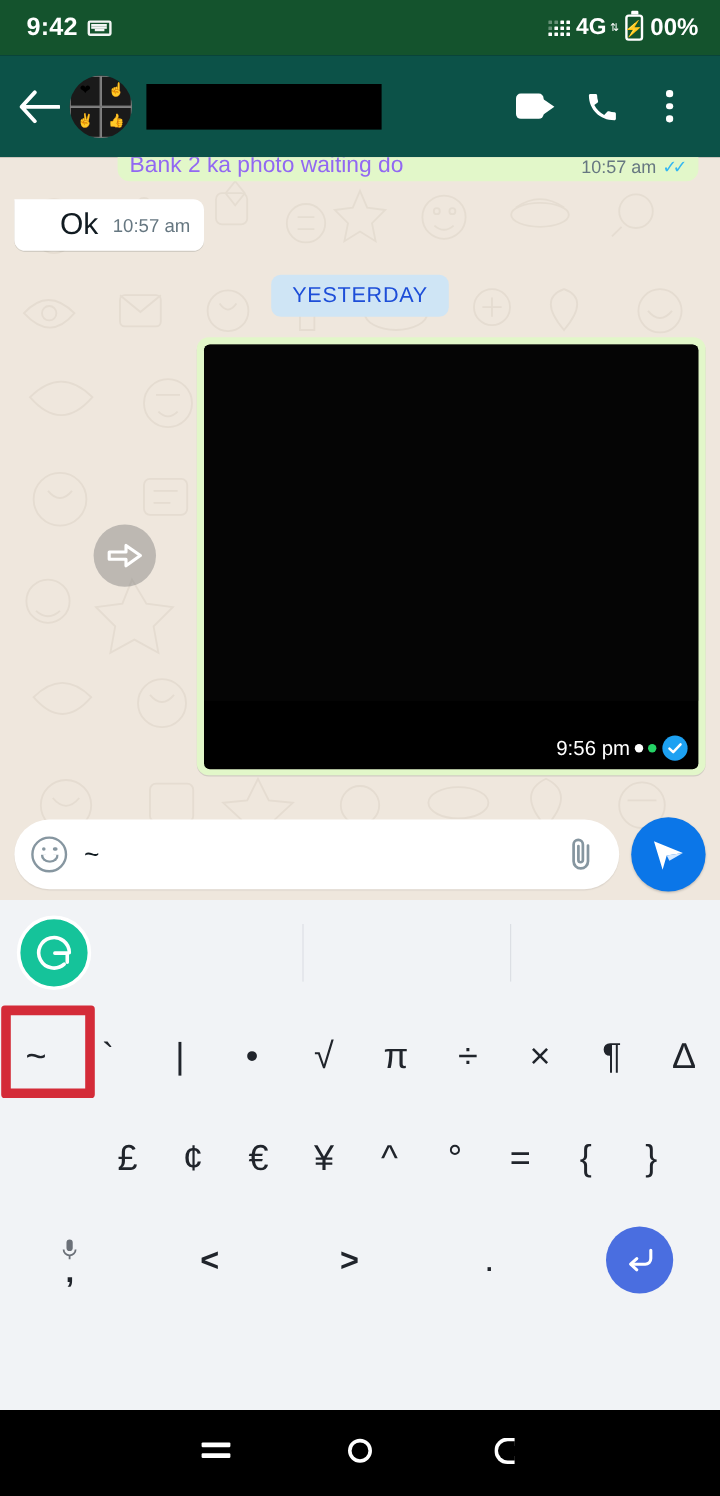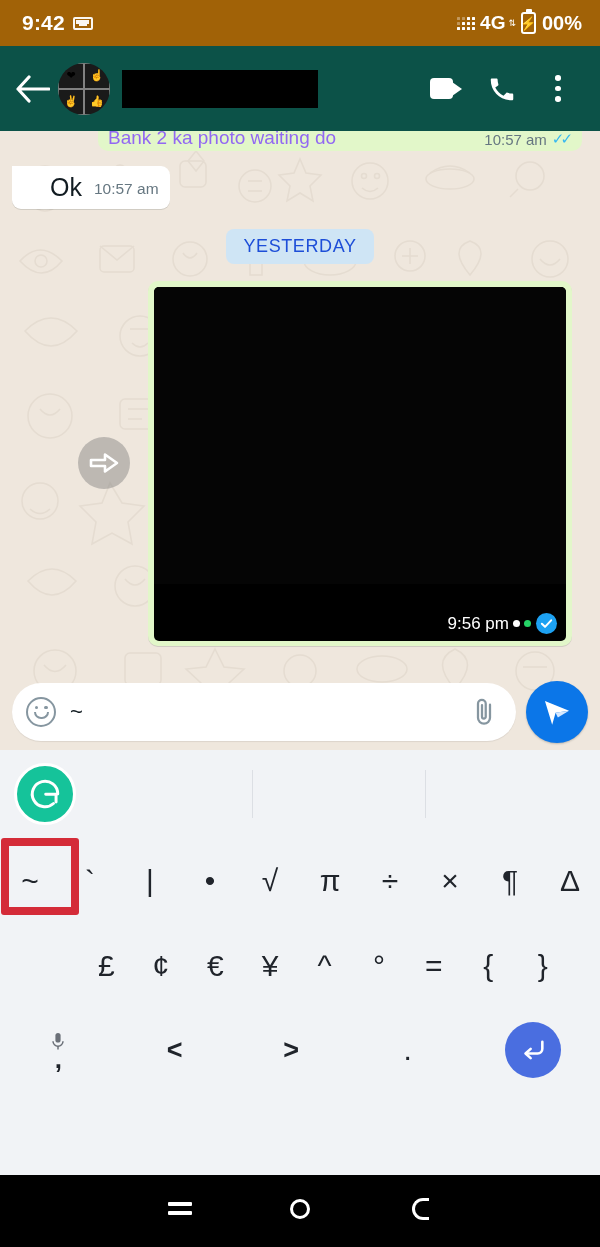--- a/index.html
+++ b/index.html
@@ -6,21 +6,21 @@
   html,body { width:600px; height:1247px; overflow:hidden; }
   body {
     font-family:"Liberation Sans", sans-serif;
     background:#000;
     -webkit-font-smoothing:antialiased;
   }
   #phone { position:relative; width:600px; height:1247px; overflow:hidden; }
 
   
   .statusbar {
-    height:46px; background:#a16207; color:#fff;
+    height:46px; background:#14532d; color:#fff;
     display:flex; align-items:center; justify-content:space-between;
     padding:0 18px 0 22px;
   }
   .sb-left { display:flex; align-items:center; gap:8px; }
   .sb-time { font-size:21px; font-weight:bold; letter-spacing:.2px; }
   .kbd-ico {
     width:20px; height:13px; border:2px solid #fff; border-radius:2px;
     display:flex; flex-direction:column; justify-content:space-evenly;
     padding:1.5px 1.5px; opacity:.95;
   }
@@ -81,21 +81,21 @@
   }
   .bubble-in .txt { font-size:25px; color:#111b21; line-height:1;margin-left:24px; }
   .bubble-in .tm { font-size:15.5px; color:#667781; padding-bottom:2px; }
 
   .daydiv { position:absolute; top:98px; left:0; right:0; display:flex; justify-content:center; }
   .daydiv span {
     background:#cfe5f5; color:#1d4ed8; font-size:18px; letter-spacing:.6px;
     padding:7px 17px; border-radius:8px;
   }
 
-  .video-wrap { position:absolute; top:150px; right:28px; }
+  .video-wrap { position:absolute; top:150px; right:12px; }
   .video-bubble {
     background:#e2f7c9; border-radius:10px; padding:6px 6px 5px 6px;
     box-shadow:0 1px 0.5px rgba(11,20,26,.13); position:relative;
   }
   .video-thumb {
     width:412px; height:354px; background:#000; border-radius:5px;
     position:relative; overflow:hidden;
   }
   .video-inner-dark { position:absolute; left:0; right:0; top:0; height:297px; background:#050505; }
   .video-meta {

